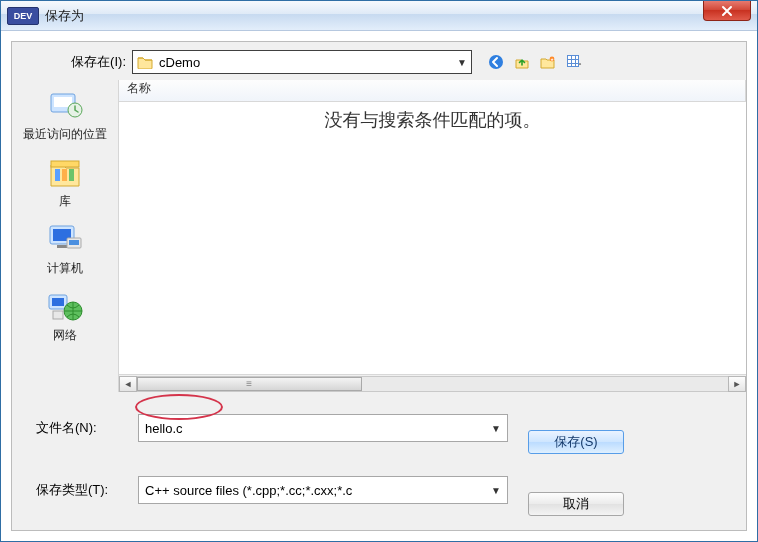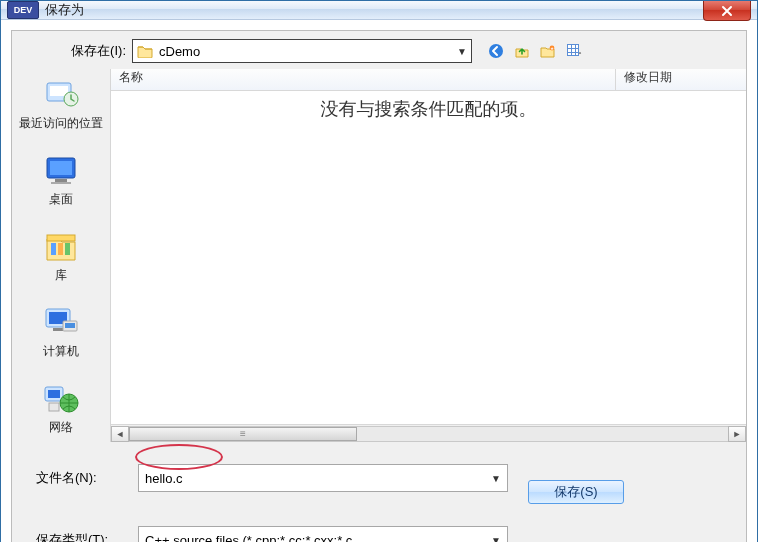--- a/index.html
+++ b/index.html
@@ -59,23 +59,23 @@
   .folder-select .folder-icon {
     width:16px; height:14px;
   }
   .folder-select .dd { margin-left:auto; font-size:10px; color:#333; }
   .nav-icons { display:flex; gap:6px; margin-left:14px; align-items:center; }
   .nav-icons .nicon { width:20px; height:20px; display:flex; align-items:center; justify-content:center; font-size:13px; cursor:pointer; border:1px solid transparent; border-radius:2px; }
 
   .mid-area { flex:1; display:flex; overflow:hidden; }
 
   .places {
-    width:98px; background:#f0f0f0;
+    width:106px; background:#f0f0f0;
     display:flex; flex-direction:column; align-items:center;
-    padding-top:4px; gap:11px;
+    padding-top:4px; gap:2px;
   }
   .place { width:100%; display:flex; flex-direction:column; align-items:center; padding:4px 0 6px 0; cursor:pointer; }
   .place .picon { width:40px; height:36px; display:flex; align-items:center; justify-content:center; }
   .place .plabel { font-size:12px; color:#222; margin-top:2px; text-align:center; }
 
   .file-area {
     flex:1; display:flex; flex-direction:column;
     border-left:1px solid #d6d6d6;
     background:#fff;
   }
@@ -203,31 +203,20 @@
                   <rect x="9" y="9" width="18" height="10" fill="#fff"></rect>
                   <circle cx="30" cy="22" r="7" fill="#e6f2e6" stroke="#5aa75a"></circle>
                   <path d="M30 18 v4 l3 2" stroke="#5aa75a" stroke-width="1.5" fill="none" stroke-linecap="round"></path>
                 </svg>
             </div>
             <div class="plabel">最近访问的位置</div>
           </div>
           <div class="place">
             <div class="picon">
               <svg width="40" height="36" viewBox="0 0 40 36">
-                  <rect x="6" y="5" width="28" height="20" rx="2" fill="#2d6fe0" stroke="#1c4da3"></rect>
-                  <rect x="9" y="8" width="22" height="14" fill="#5aa0ff"></rect>
-                  <rect x="14" y="26" width="12" height="3" fill="#888"></rect>
-                  <rect x="10" y="29" width="20" height="2" fill="#aaa"></rect>
-                </svg>
-            </div>
-            <div class="plabel">桌面</div>
-          </div>
-          <div class="place">
-            <div class="picon">
-              <svg width="40" height="36" viewBox="0 0 40 36">
                   <path d="M6 10 h12 l3 3 h13 v18 h-28 z" fill="#ffe79c" stroke="#d4a930"></path>
                   <rect x="6" y="6" width="28" height="6" fill="#ffd866" stroke="#d4a930"></rect>
                   <rect x="10" y="14" width="5" height="12" fill="#5aa0ff"></rect>
                   <rect x="17" y="14" width="5" height="12" fill="#ffb04a"></rect>
                   <rect x="24" y="14" width="5" height="12" fill="#6ac46a"></rect>
                 </svg>
             </div>
             <div class="plabel">库</div>
           </div>
           <div class="place">
@@ -253,23 +242,20 @@
                 </svg>
             </div>
             <div class="plabel">网络</div>
           </div>
         </div>
 
         <div class="file-area">
           <div class="headers">
             <div class="hcol name">
                 <span>名称</span>
-              </div>
-            <div class="hcol date">
-                <span>修改日期</span>
               </div>
           </div>
           <div class="list-body">
             <span>没有与搜索条件匹配的项。</span>
           </div>
           <div class="hscroll">
             <div class="arrow">◄</div>
             <div class="track">
               <div class="thumb"></div>
             </div>

